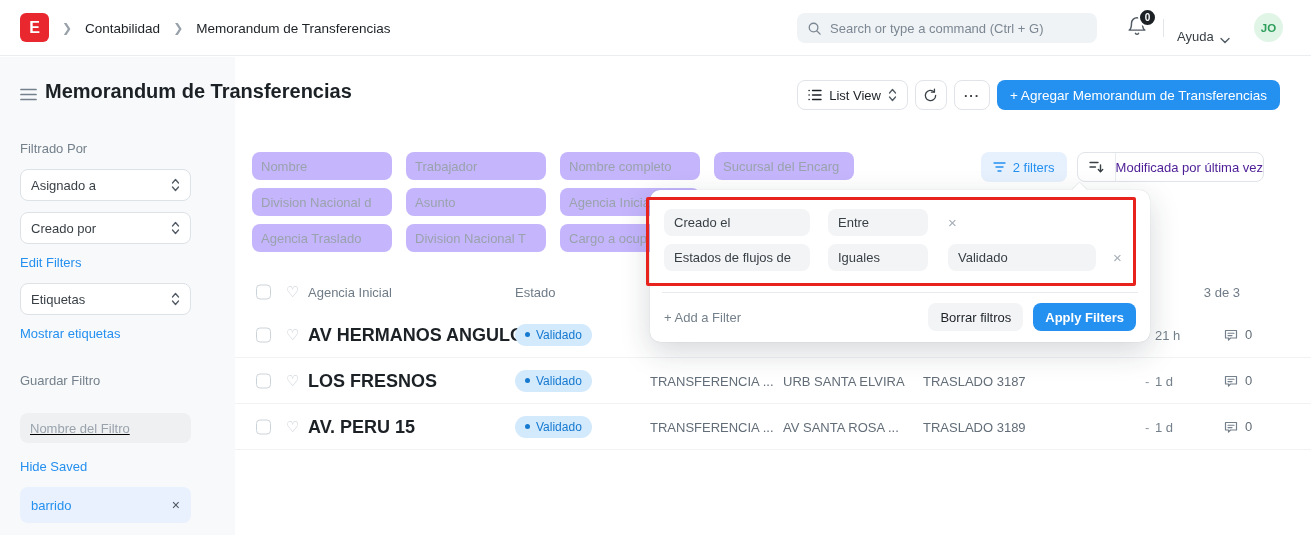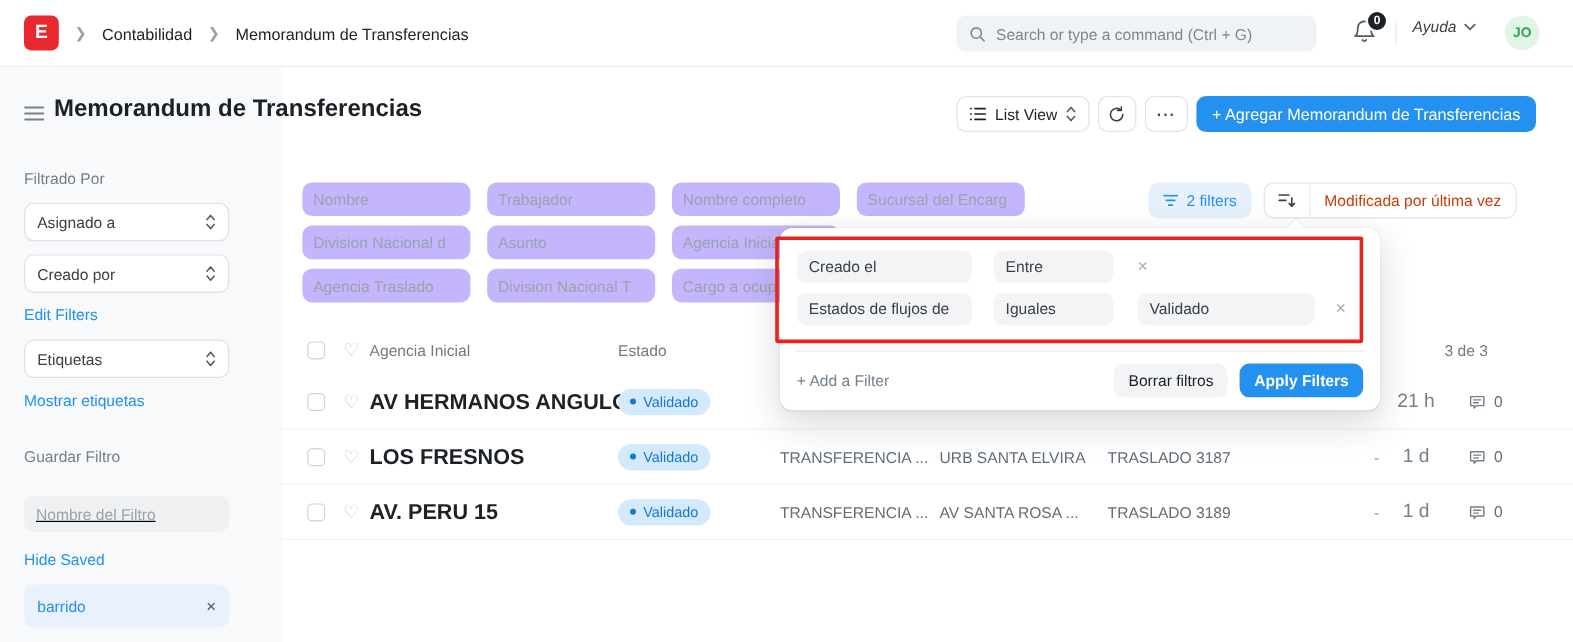--- a/index.html
+++ b/index.html
@@ -11,21 +11,21 @@
   .navbar { position:absolute; top:0; left:0; right:0; height:56px; background:#fff; border-bottom:1px solid #ebeef0; }
   .logo { position:absolute; left:20px; top:13px; width:29px; height:29px; background:#e8272e; border-radius:6px; color:#fff; font-weight:bold; font-size:16px; display:flex; align-items:center; justify-content:center; }
   .crumbs { position:absolute; left:62px; top:0; height:56px; display:flex; align-items:center; gap:13px; font-size:13.5px; }
   .crumb-sep { color:#98a1aa; font-size:12px; }
   .crumb { color:#1c2126; cursor:pointer; }
   .search { position:absolute; left:797px; top:13px; width:300px; height:30px; background:#f0f3f5; border-radius:8px; display:flex; align-items:center; padding:0 10px; gap:8px; }
   .search-ph { color:#7b8793; font-size:13px; white-space:nowrap; }
   .bell-wrap { position:absolute; left:1126px; top:15px; width:26px; height:26px; }
   .bell-badge { position:absolute; left:12px; top:-7px; width:19px; height:19px; background:#1c2126; border:2px solid #fff; border-radius:50%; color:#fff; font-size:10px; font-weight:bold; display:flex; align-items:center; justify-content:center; z-index:2; }
   .nav-divider { position:absolute; left:1163px; top:19px; width:1px; height:18px; background:#e2e6e9; }
-  .help { position:absolute; left:1177px; top:0; height:44px; display:flex; align-items:center; gap:6px; font-size:13px; color:#383f45; cursor:pointer;font-style:italic; }
+  .help { position:absolute; left:1177px; top:0; height:44px; display:flex; align-items:flex-end; gap:6px; font-size:13px; color:#383f45; cursor:pointer; }
   .avatar { position:absolute; left:1254px; top:13px; width:29px; height:29px; border-radius:50%; background:#e0f5e6; color:#2e9e5b; font-size:11.5px; font-weight:bold; display:flex; align-items:center; justify-content:center; }
 
   
   .page-head { position:absolute; left:0; right:0; top:78px; height:34px; z-index:5; }
   .burger { position:absolute; left:20px; top:10px; }
   .page-title { position:absolute; left:45px; top:2px; font-size:20px; font-weight:bold; color:#1c2126; }
   .head-actions { position:absolute; right:31px; top:2px; display:flex; gap:7px; height:30px; }
   .btn { display:flex; align-items:center; border-radius:8px; font-size:13px; cursor:pointer; }
   .btn-light { background:#fff; border:1px solid #e0e4e8; color:#1c2126; }
   .view-btn { padding:0 10px; gap:7px; }
@@ -47,35 +47,35 @@
   
   .main { position:absolute; left:235px; top:57px; right:0; bottom:0; background:#fff; }
   .fields { position:absolute; left:17px; top:95px; display:flex; flex-direction:column; gap:8px; }
   .frow { display:flex; gap:14px; }
   .ffield { width:140px; height:28px; background:#c4b5fd; border:none; border-radius:8px; padding:0 9px; font-size:13px; color:#454d55; }
   .ffield::placeholder { color:#9aa3ac; }
   .filter-tools { position:absolute; top:95px; right:47px; display:flex; gap:10px; height:30px; }
   .filters-count { background:#e7f1fd; color:#2490ef; border-radius:8px; padding:0 12px; display:flex; align-items:center; gap:7px; font-size:13px; cursor:pointer; }
   .sort-group { display:flex; border:1px solid #e0e4e8; border-radius:8px; background:#fff; overflow:hidden; }
   .sort-seg { display:flex; align-items:center; justify-content:center; padding:0 11px; cursor:pointer; }
-  .sort-seg + .sort-seg { border-left:1px solid #e9ecef; font-size:13px; color:#c2410c; padding:0 12px; }
+  .sort-seg + .sort-seg { border-left:1px solid #e9ecef; font-size:13px; color:#4c1d95; padding:0 0; }
 
   
   .list-head { position:absolute; left:0; right:0; top:215px; height:40px; font-size:13px; color:#6f7b86; }
   .cell { position:absolute; top:50%; transform:translateY(-50%); white-space:nowrap; }
   .chk { width:15px; height:15px; border:1px solid #ccd4da; border-radius:4px; background:#fff; cursor:pointer; }
   .heart { color:#c0c9d0; font-size:15px; cursor:pointer; }
   .rows { position:absolute; left:0; right:0; top:255px; }
   .lrow { position:relative; height:46px; border-bottom:1px solid #f0f2f4; }
   .rname { font-weight:bold; font-size:18px; color:#1c2126; cursor:pointer; }
   .badge { height:22px; background:#d3e9fc; color:#1579d0; border-radius:11px; padding:0 10px; font-size:12px; display:flex; align-items:center; gap:6px; }
   .badge-dot { width:5px; height:5px; border-radius:50%; background:#1579d0; }
   .gcell { font-size:13px; color:#626d78; }
   .dash { color:#8d99a6; font-size:13px; }
-  .time { font-size:16px; color:#74808b; text-align:center; width:50px; }
+  .time { font-size:13px; color:#74808b; text-align:left; width:50px; }
   .comment { display:flex; align-items:center; gap:6px; font-size:13px; color:#626d78; }
 
   
   .popup { position:absolute; left:650px; top:190px; width:500px; height:152px; background:#fff; border-radius:10px; z-index:50; box-shadow:0 0 1px rgba(25,39,52,.25), 0 10px 30px rgba(25,39,52,.18); }
   .popup-arrow { position:absolute; left:424px; top:-5px; width:11px; height:11px; background:#fff; transform:rotate(45deg); box-shadow:-1px -1px 1px rgba(25,39,52,.06); }
   .prow { position:absolute; left:14px; display:flex; align-items:center; }
   .pr1 { top:19px; } .pr2 { top:54px; }
   .pfield { width:146px; height:27px; background:#f3f4f6; border-radius:8px; display:flex; align-items:center; padding:0 10px; font-size:13px; color:#383f45; margin-right:18px; overflow:hidden; white-space:nowrap; cursor:pointer; }
   .pop { width:100px; margin-right:20px; }
   .pval { width:148px; margin-right:17px; }

